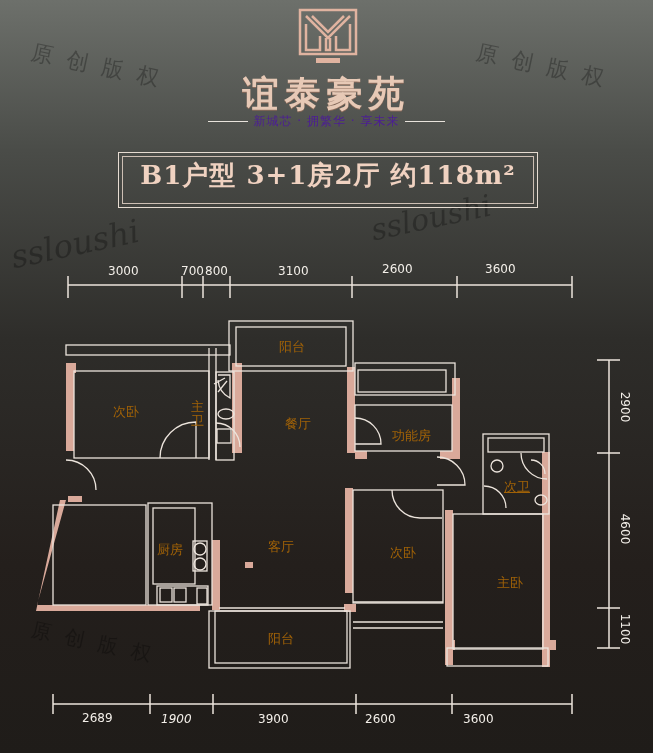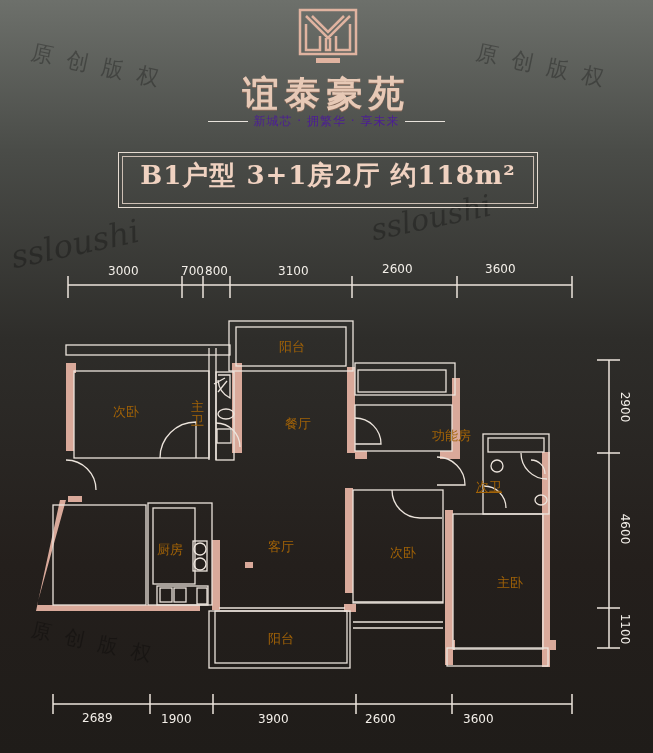--- a/index.html
+++ b/index.html
@@ -168,32 +168,32 @@
 </svg>
 
 <div class="abs dim" style="left:108px;top:264px;">3000</div>
 <div class="abs dim" style="left:181px;top:264px;">700</div>
 <div class="abs dim" style="left:205px;top:264px;">800</div>
 <div class="abs dim" style="left:278px;top:264px;">3100</div>
 <div class="abs dim" style="left:382px;top:262px;">2600</div>
 <div class="abs dim" style="left:485px;top:262px;">3600</div>
 
 <div class="abs dim" style="left:82px;top:711px;">2689</div>
-<div class="abs dim" style="left:161px;top:712px;">1900</div>
+<div class="abs dim" style="left:161px;top:712px;font-style:italic;">1900</div>
 <div class="abs dim" style="left:258px;top:712px;">3900</div>
 <div class="abs dim" style="left:365px;top:712px;">2600</div>
 <div class="abs dim" style="left:463px;top:712px;">3600</div>
 
 <div class="abs dim" style="left:610px;top:400px;transform:rotate(90deg);">2900</div>
 <div class="abs dim" style="left:610px;top:522px;transform:rotate(90deg);">4600</div>
 <div class="abs dim" style="left:610px;top:622px;transform:rotate(90deg);">1100</div>
 
 <div class="abs room" style="left:279px;top:338px;">阳台</div>
 <div class="abs room" style="left:113px;top:403px;">次卧</div>
 <div class="abs room" style="left:191px;top:400px;width:14px;line-height:14px;">主卫</div>
 <div class="abs room" style="left:285px;top:415px;">餐厅</div>
-<div class="abs room" style="left:392px;top:427px;margin-left:40px;">功能房</div>
-<div class="abs room" style="left:476px;top:478px;text-decoration:underline;">次卫</div>
+<div class="abs room" style="left:392px;top:427px;">功能房</div>
+<div class="abs room" style="left:504px;top:478px;text-decoration:underline;">次卫</div>
 <div class="abs room" style="left:157px;top:541px;">厨房</div>
 <div class="abs room" style="left:268px;top:538px;">客厅</div>
 <div class="abs room" style="left:390px;top:544px;">次卧</div>
 <div class="abs room" style="left:497px;top:574px;text-align:right;">主卧</div>
 <div class="abs room" style="left:268px;top:630px;">阳台</div>
 
 </body></html>

